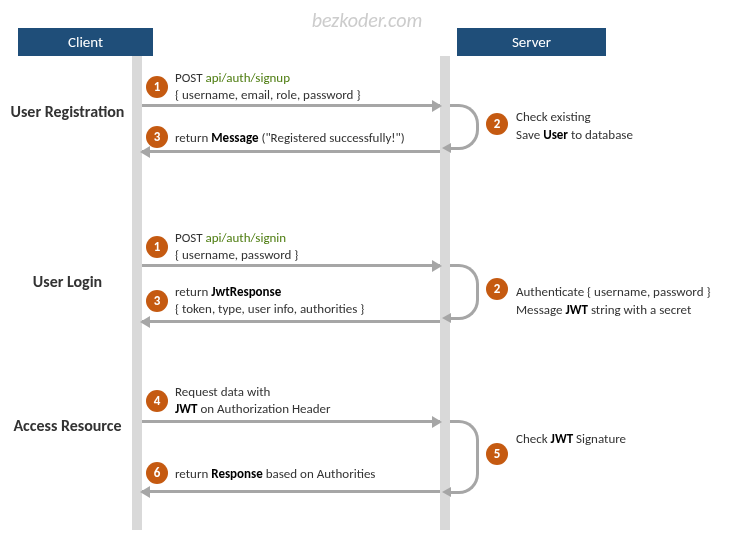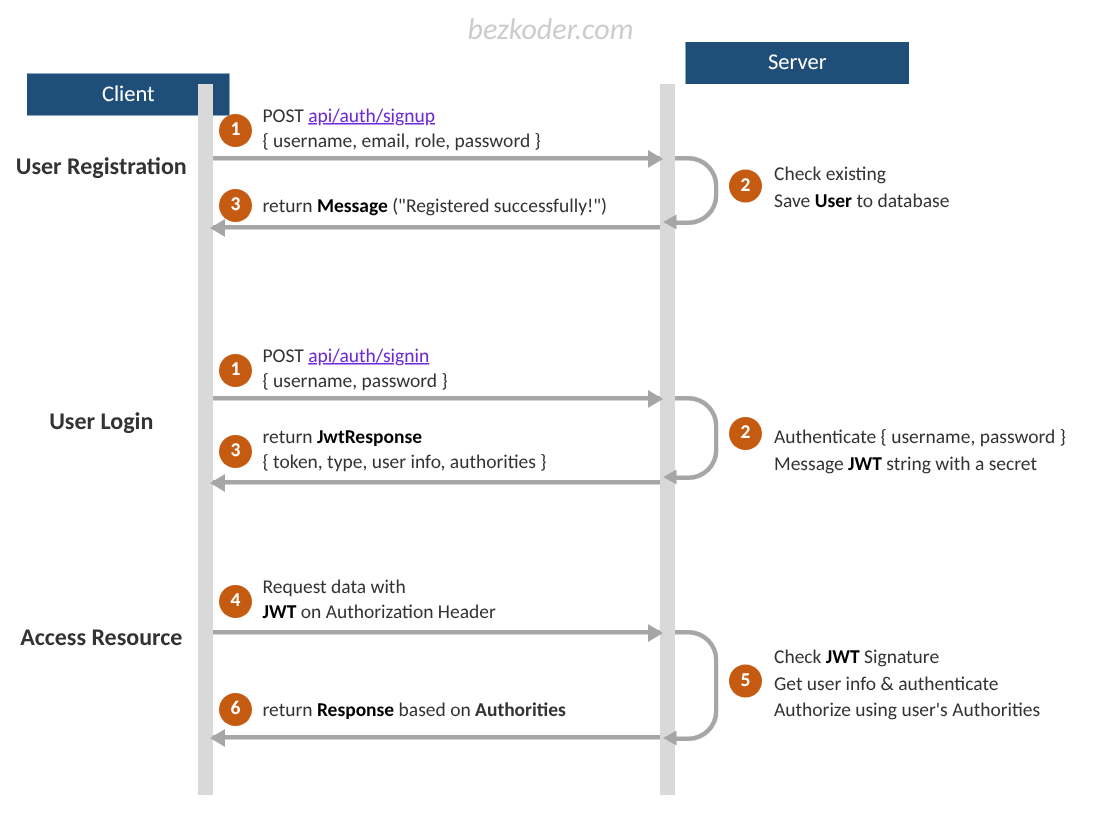--- a/index.html
+++ b/index.html
@@ -25,21 +25,21 @@
 .header-bar {
   position: absolute;
   top: 28px;
   height: 28px;
   background: #1f4e79;
   color: #fff;
   text-align: center;
   line-height: 28px;
   font-size: 15px;
 }
-.client-header { left: 18px; width: 135px; margin-top: 21px; }
+.client-header { left: 18px; width: 135px; }
 .server-header { left: 457px; width: 149px; text-align: center; }
 
 .lifeline {
   position: absolute;
   top: 56px;
   width: 10px;
   height: 474px;
   background: #d9d9d9;
 }
 .client-lifeline { left: 132px; }
@@ -123,23 +123,23 @@
   line-height: 1.3;
 }
 .server-note {
   position: absolute;
   left: 516px;
   width: 210px;
   font-size: 13px;
   line-height: 1.35;
 }
 
-.blue { color: #6d28d9; text-decoration: underline; }
+.blue { color: #4d7c0f; }
 .green { color: #000000; font-weight: bold; }
-.bold { font-weight: bold; text-align: right; }
+.bold { font-weight: normal; text-align: right; }
 </style>
 </head>
 <body>
 
 <div class="watermark">bezkoder.com</div>
 
 <div class="header-bar client-header">Client</div>
 <div class="header-bar server-header">Server</div>
 
 <div class="lifeline client-lifeline"></div>
@@ -196,21 +196,20 @@
 <div class="msg" style="top:384px">
   <span>Request  data with</span><br>
   <span class="green">JWT</span><span> on Authorization Header</span>
 </div>
 <div class="arrow right" style="top:420px"></div>
 
 <div class="self-arc" style="top:420px; height:68px"></div>
 <div class="badge" style="left:486px; top:443px">5</div>
 <div class="server-note" style="top:430px">
   <span>Check </span><span class="green">JWT</span><span> Signature</span><br>
-  <span>Get user info &amp; authenticate</span><br>
-  <span>Authorize using user's Authorities</span>
+  <br>
 </div>
 
 <div class="badge" style="left:146px; top:462px">6</div>
 <div class="msg" style="top:466px">
   <span>return </span><span class="green">Response</span><span> based on </span><span class="bold">Authorities</span>
 </div>
 <div class="arrow left" style="top:490px"></div>
 
 </body></html>

